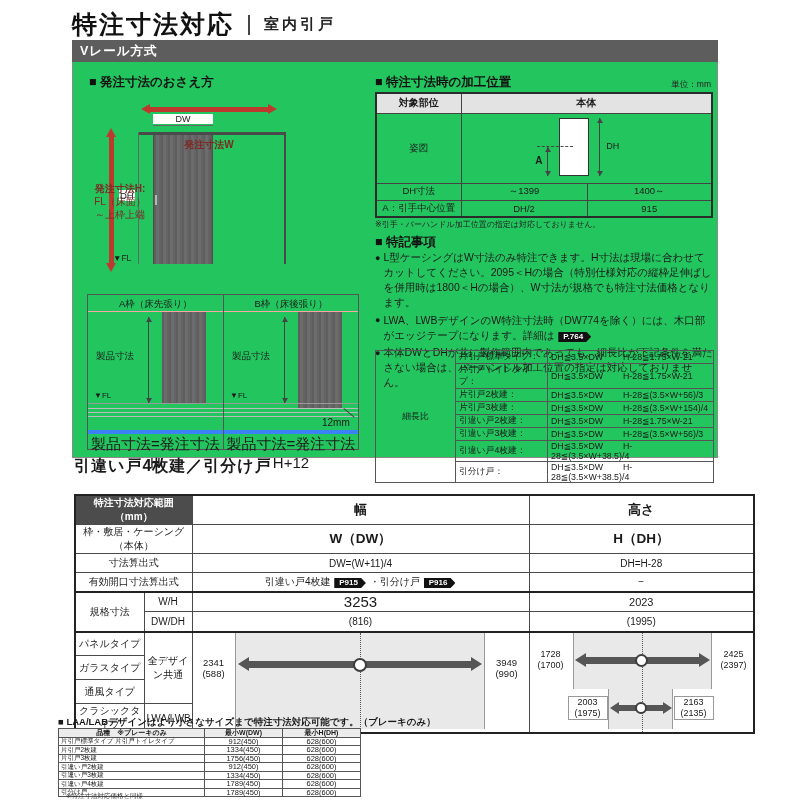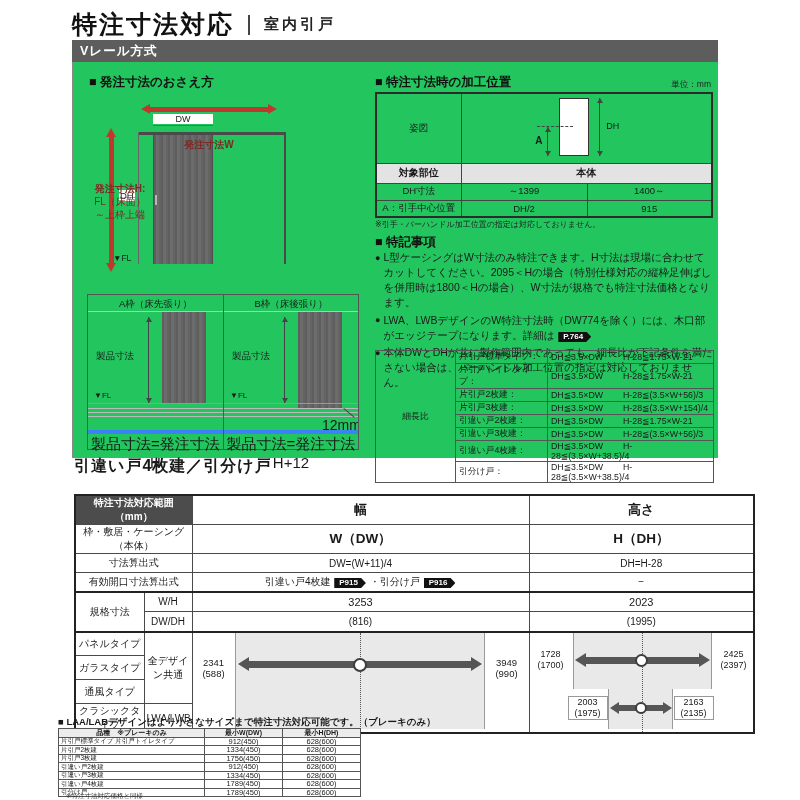--- a/index.html
+++ b/index.html
@@ -170,54 +170,54 @@
         <div class="ab-body">
           <div class="abs" style="left:8px; top:38px; font-size:9.5px;">製品寸法</div>
           <div class="tickarrow-v" style="left:60px; top:5px; height:86px;"></div>
           <div class="abs wood" style="left:74px; top:0; width:44px; height:96px;"></div>
           <div class="floorline" style="top:91px;"></div>
           <div class="floorline" style="top:96px; background:#bbb;"></div>
           <div class="floorline" style="top:100px; background:#bbb;"></div>
           <div class="floorline" style="top:104px; background:#bbb;"></div>
           <div class="abs" style="left:6px; top:79px; font-size:8px;">▼FL</div>
           <div class="abs" style="left:120px; top:96px; width:14px; height:1px; background:#444; transform:rotate(40deg); transform-origin:left top;"></div>
-          <div class="abs" style="left:98px; top:105px; font-size:14px;">12mm</div>
+          <div class="abs" style="left:98px; top:105px; font-size:10px;">12mm</div>
         </div>
         <div class="ab-foot">製品寸法=発注寸法H+12</div>
       </div>
     </div>
 
     <div class="right-col">
 
       <div class="abs sec-heading" style="left:0; top:12px;">■ 特注寸法時の加工位置</div>
       <div class="abs unit-note" style="right:2px; top:17px;">単位：mm</div>
 
       <table class="mach-table abs" style="left:0; top:30px;">
         <colgroup>
             <col style="width:85px">
             <col style="width:126px">
             <col style="width:125px">
           </colgroup>
         <tbody>
             <tr>
+          <td class="hd">対象部位</td>
+          <td class="hd" colspan="2">本体</td>
+        </tr>
+        <tr>
           <td class="fig-cell">姿図</td>
           <td class="fig-cell" colspan="2">
             <div class="fig-wrap">
               <div class="abs" style="left:48px; top:3px; width:30px; height:58px; border:1.5px solid #333; background:#fff;"></div>
               <div class="tickarrow-v" style="left:88px; top:3px; height:58px;"></div>
               <div class="abs fig-label" style="left:95px; top:26px;">DH</div>
               <div class="dash-h" style="left:26px; top:31px; width:36px;"></div>
               <div class="tickarrow-v" style="left:36px; top:32px; height:29px;"></div>
               <div class="abs" style="left:24px; top:40px; font-size:10px; font-weight:bold;">A</div>
             </div>
           </td>
-        </tr>
-        <tr>
-          <td class="hd">対象部位</td>
-          <td class="hd" colspan="2">本体</td>
         </tr>
         <tr style="height:17px;padding-left:41px;">
           <td>DH寸法</td>
           <td>～1399</td>
           <td>1400～</td>
         </tr>
         <tr style="height:17px;">
           <td>A：引手中心位置</td>
           <td>DH/2</td>
           <td>915</td>
@@ -319,21 +319,21 @@
         <span>引違い戸4枚建</span>
         <span class="badge">P915</span>
         <span>・引分け戸</span>
         <span class="badge">P916</span>
       </td>
       <td>−</td>
     </tr>
     <tr style="height:20px;">
       <td class="thick-top" rowspan="2">規格寸法</td>
       <td class="thick-top">W/H</td>
-      <td class="thick-top" style="font-size:11px;">3253</td>
+      <td class="thick-top" style="font-size:15px;">3253</td>
       <td class="thick-top" style="font-size:11px;">2023</td>
     </tr>
     <tr style="height:20px;">
       <td>DW/DH</td>
       <td>(816)</td>
       <td>(1995)</td>
     </tr>
     <tr style="height:24px;">
       <td class="thick-top">パネルタイプ</td>
       <td class="thick-top" rowspan="3">全デザイン共通</td>

